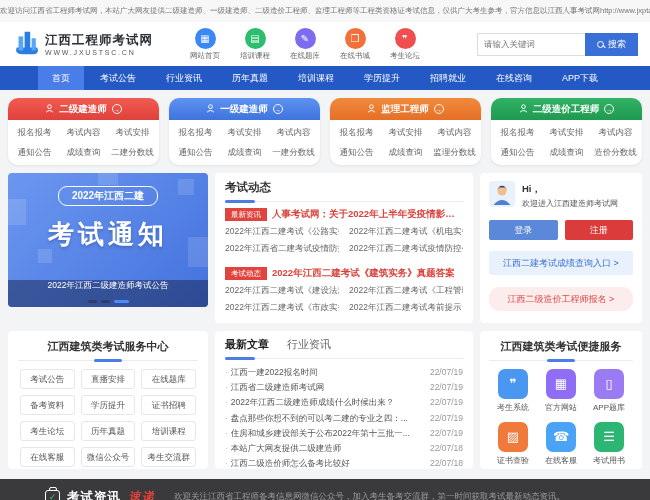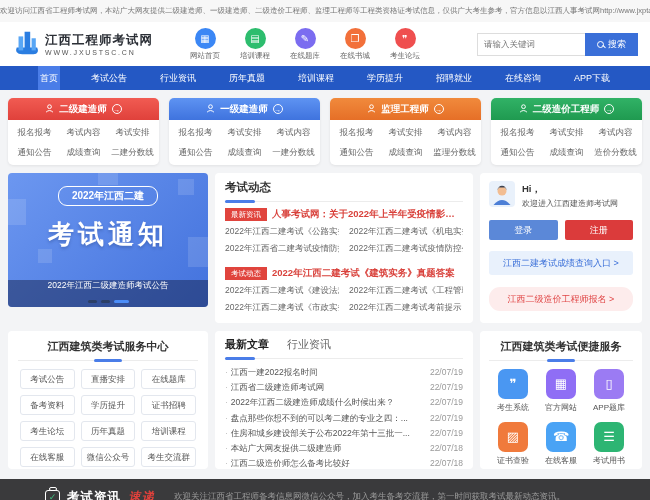--- a/index.html
+++ b/index.html
@@ -16,26 +16,26 @@
   .ql-icon{width:21px;height:21px;border-radius:50%;color:#fff;font-size:10px;line-height:21px;margin:0 auto;text-align:center}
   .ql-label{font-size:7.5px;color:#666;margin-top:2px}
   .qc0{background:#3b87f5}.qc1{background:#2dbd6e}.qc2{background:#7b6cf0}.qc3{background:#f2703a}.qc4{background:#ef4f4f}
   .search{margin-left:auto;display:flex;align-items:center}
   .search input{width:108px;height:23px;border:1px solid #ddd;border-right:none;font-size:8.5px;padding:0 6px;outline:none;color:#333;font-family:inherit}
   .search button{height:23px;border:none;background:#3a6fd8;color:#fff;font-size:9px;display:flex;align-items:center;gap:4px;padding:0 12px;cursor:pointer;font-family:inherit}
   .mag{width:7px;height:7px;border:1.2px solid #fff;border-radius:50%;position:relative;display:inline-block}
   .mag::after{content:"";position:absolute;width:4px;height:1.2px;background:#fff;transform:rotate(45deg);right:-3px;bottom:-1px}
   
   nav{height:24px;background:#2458c4;display:flex;align-items:stretch;justify-content:space-between;padding:0 38px}
-  .nav-item{color:#fff;font-size:9px;line-height:24px;padding:0 2px;cursor:pointer;white-space:nowrap}
+  .nav-item{color:#fff;font-size:9px;line-height:24px;padding:0 14px;cursor:pointer;white-space:nowrap}
   .nav-item.active{background:#4a7de8}
   
   .content{margin:8px 8px 0}
   .cards-row{display:flex;gap:10px}
-  .exam-card{flex:1;background:#fff;border-radius:5px;overflow:hidden;box-shadow:0 1px 3px rgba(0,0,0,.08)}
+  .exam-card{flex:1;background:#fff;border-radius:10px;overflow:hidden;box-shadow:0 1px 3px rgba(0,0,0,.08)}
   .ec-head{height:22px;display:flex;align-items:center;justify-content:center;gap:5px;color:#fff;font-size:9.5px;font-weight:bold;cursor:pointer}
   .ec-arrow{width:10px;height:10px;border:1px solid rgba(255,255,255,.95);border-radius:50%;font-size:7px;line-height:9px;text-align:center;font-weight:normal}
   .ec-body{display:grid;grid-template-columns:1fr 1fr 1fr;padding:2px 2px 3px}
   .ec-link{font-size:8.5px;color:#666;text-align:center;line-height:20px;cursor:pointer;white-space:nowrap}
   .ec--red .ec-head{background:linear-gradient(180deg,#f15b52,#e0413b)}
   .ec--blue .ec-head{background:linear-gradient(180deg,#5e93f2,#3f73de)}
   .ec--orange .ec-head{background:linear-gradient(180deg,#f18a3c,#e66f27)}
   .ec--green .ec-head{background:linear-gradient(180deg,#31b266,#1f9a50)}
   
   .mid-row{display:flex;gap:7px;margin-top:8px}

